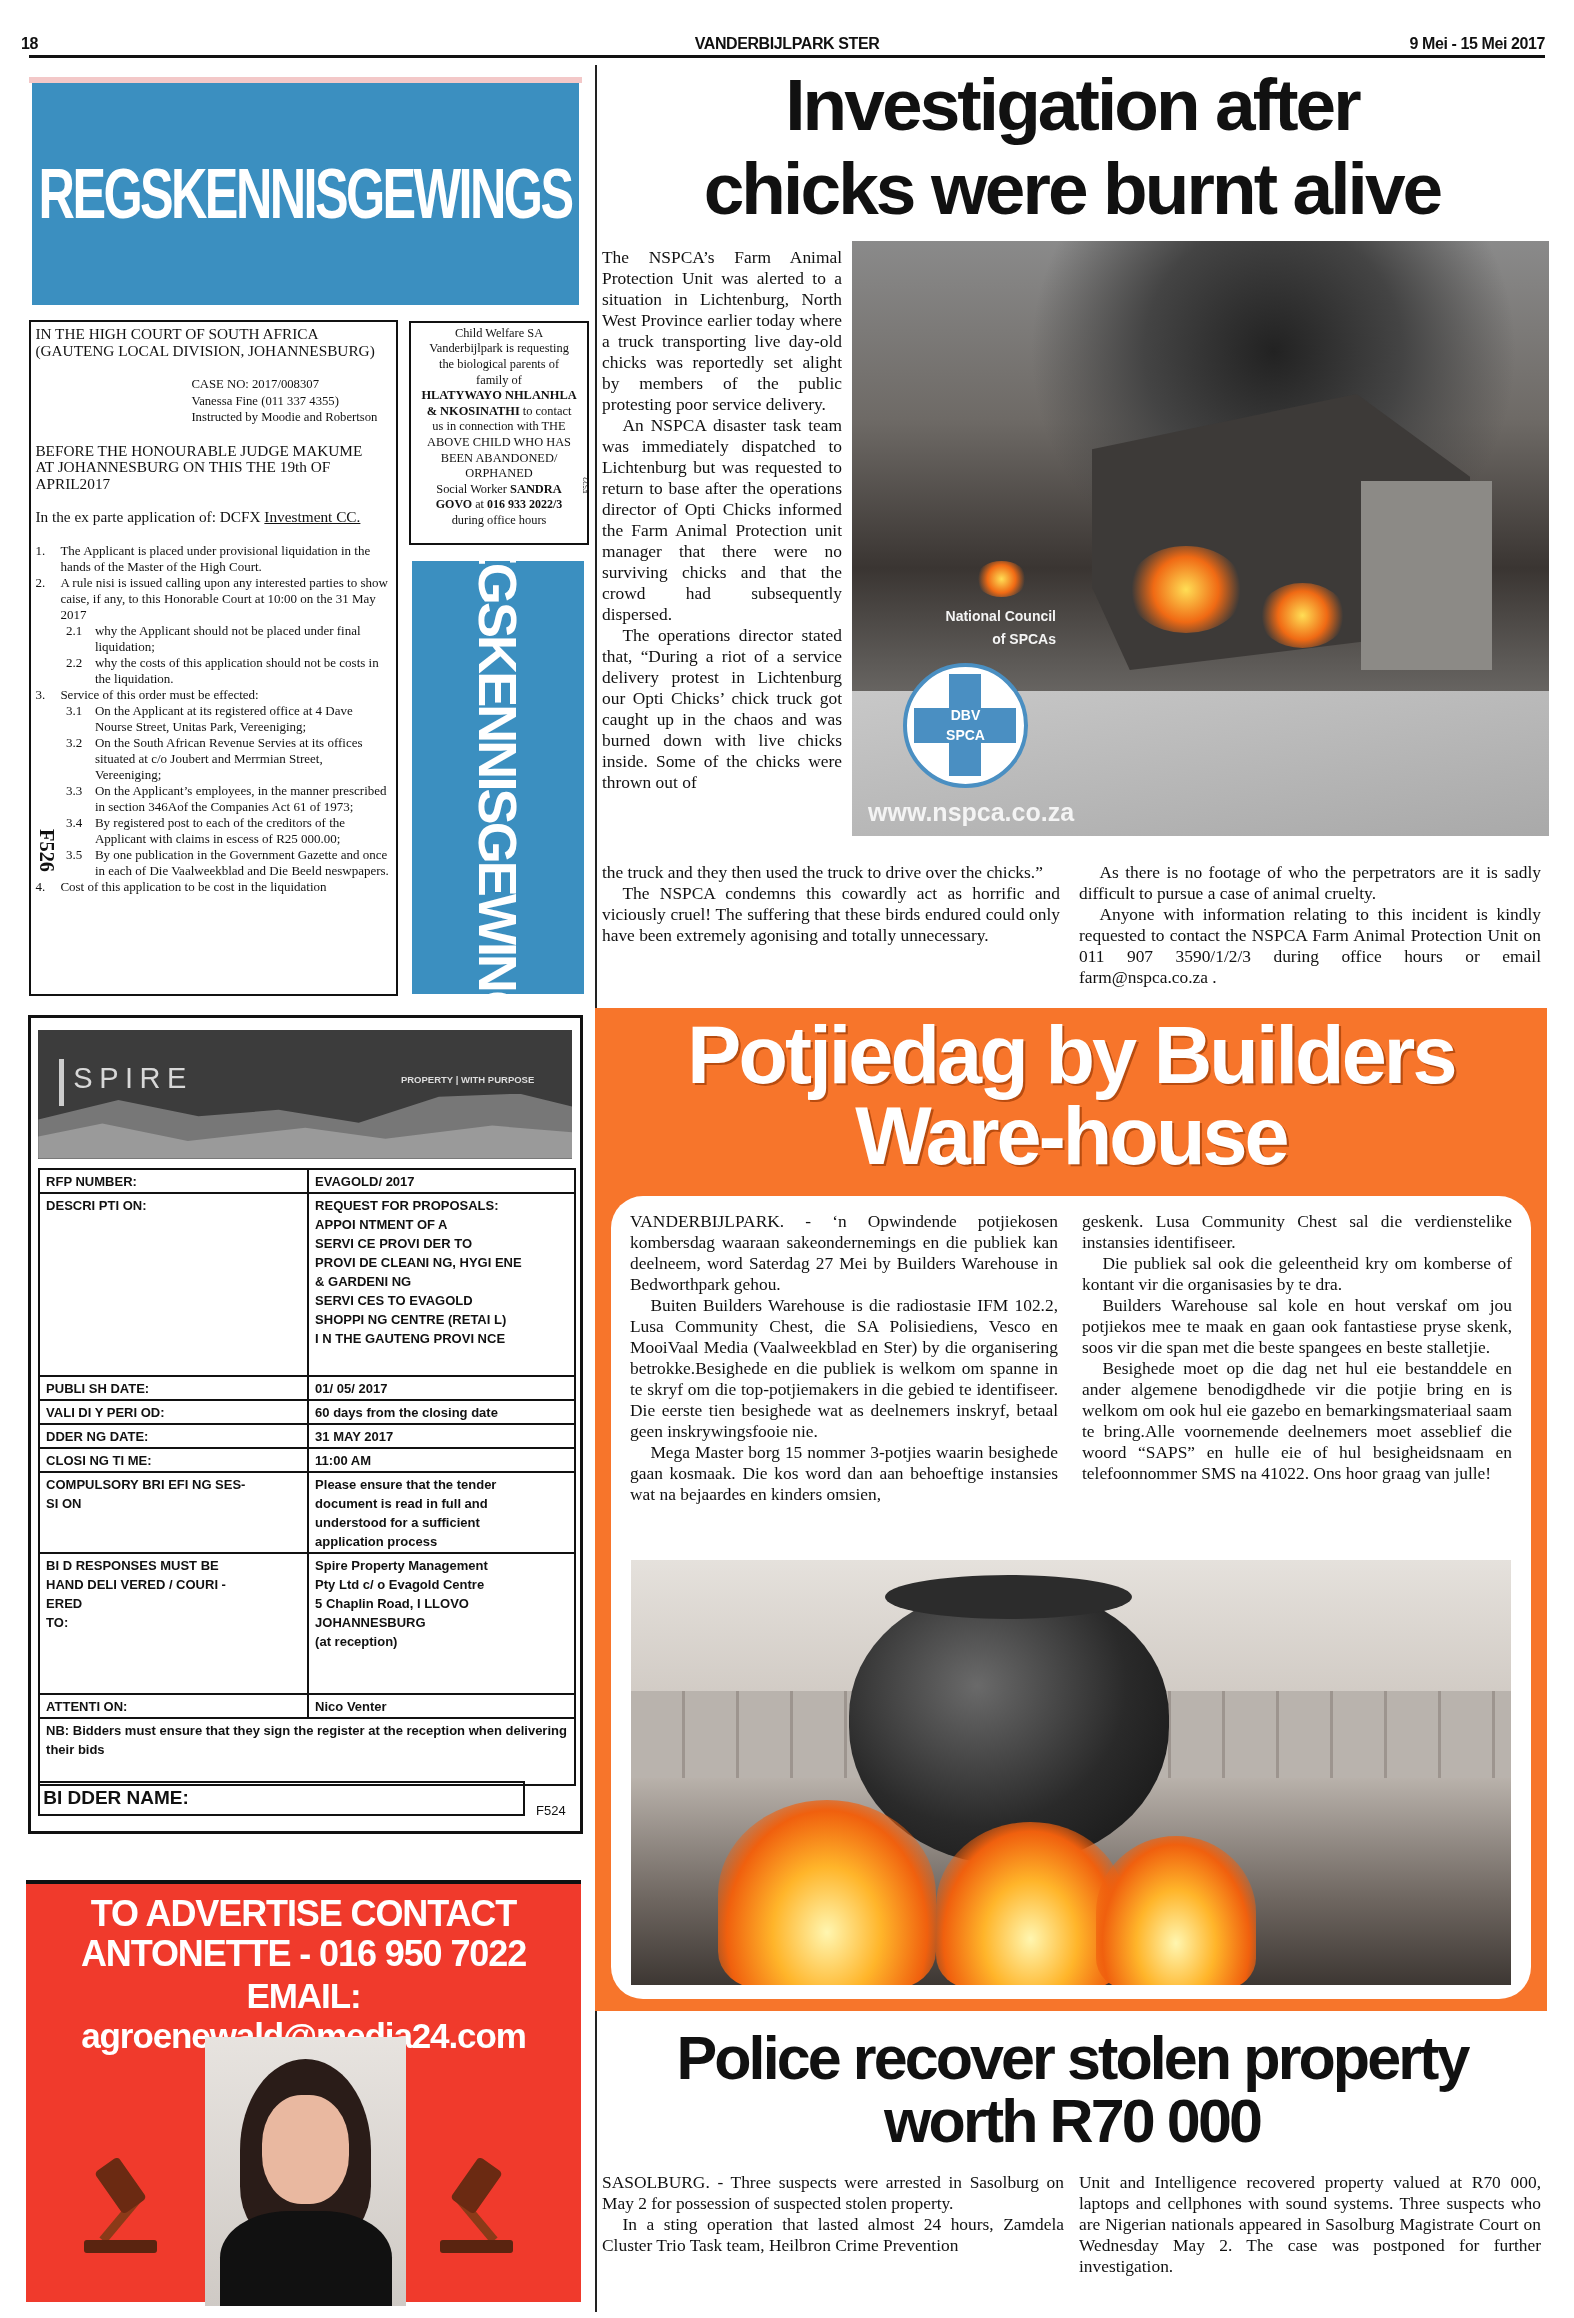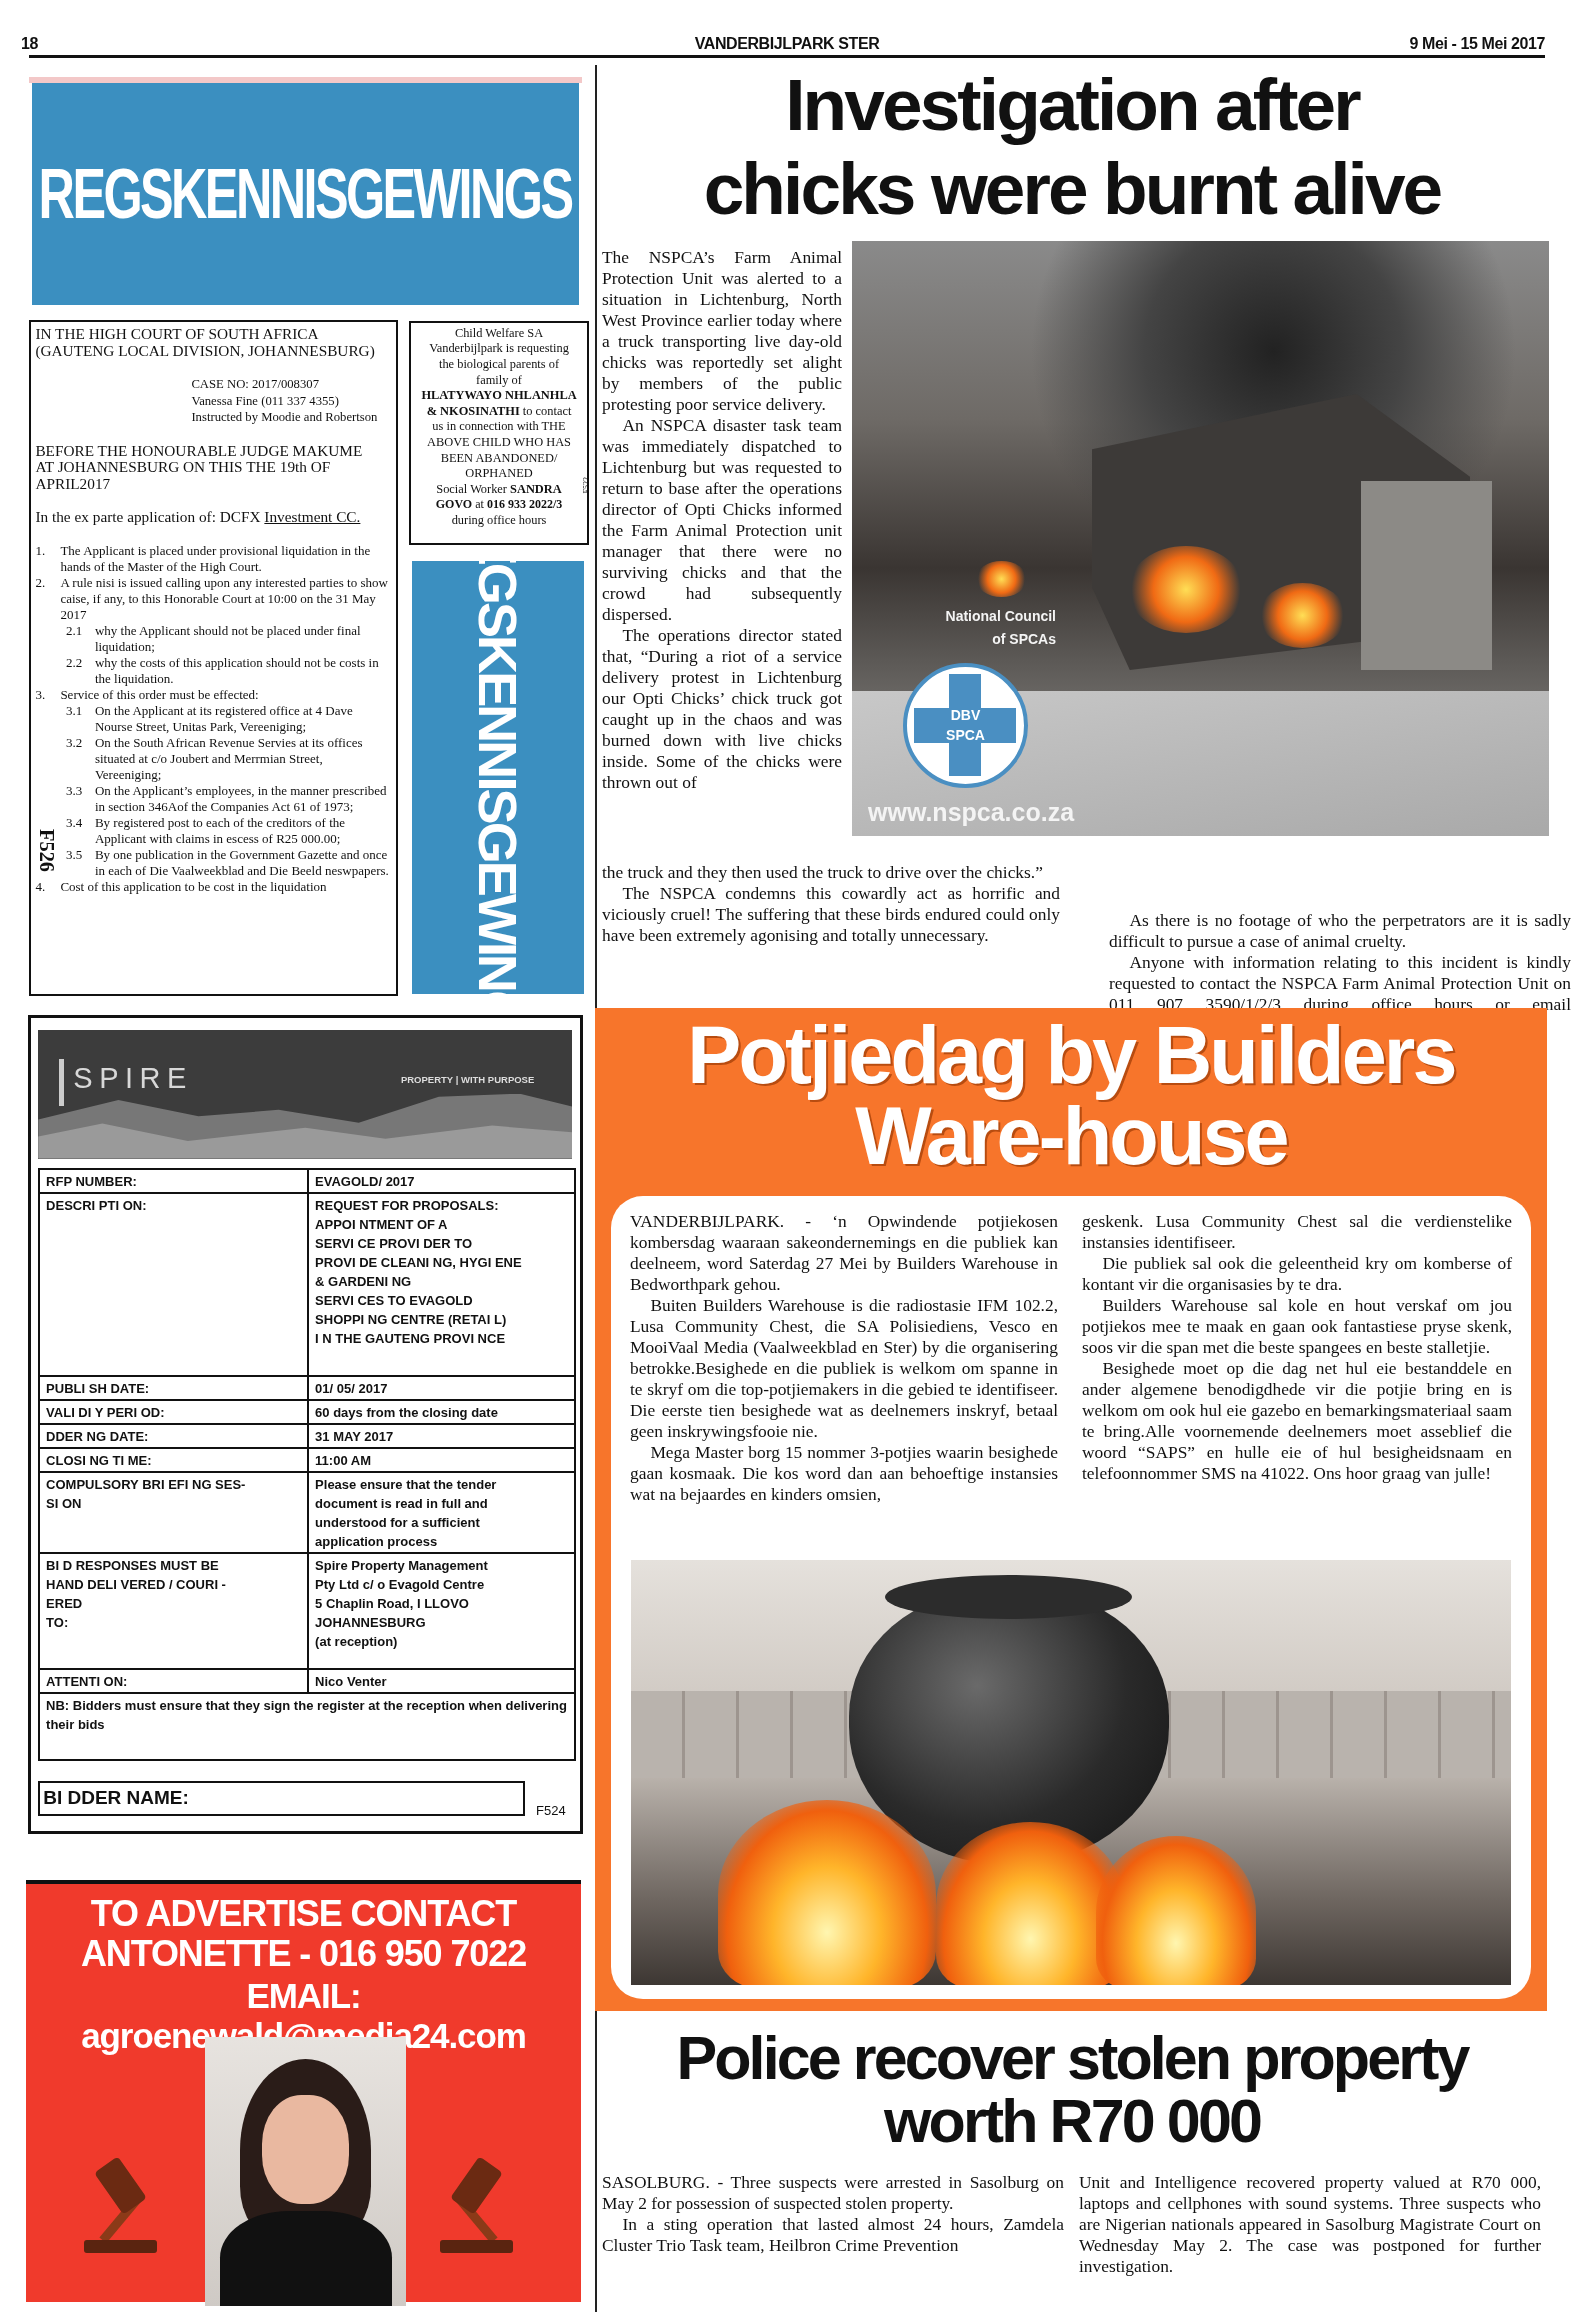--- a/index.html
+++ b/index.html
@@ -245,21 +245,21 @@
           <td>11:00 AM</td>
         </tr>
     <tr>
           <td class="k" style="white-space:pre-line;">COMPULSORY BRI EFI NG SES-
 SI ON</td>
           <td style="white-space:pre-line;">Please ensure that the tender
 document is read in full and
 understood for a sufficient
 application process</td>
         </tr>
-    <tr style="height:116px;">
+    <tr style="height:141px;">
           <td class="k" style="white-space:pre-line;">BI D RESPONSES MUST BE
 HAND DELI VERED /  COURI -
 ERED
 TO:</td>
           <td style="white-space:pre-line;">Spire Property Management
 Pty Ltd c/ o Evagold Centre
 5 Chaplin Road, I LLOVO
 JOHANNESBURG
 (at reception)</td>
         </tr>
@@ -304,21 +304,21 @@
 
 <div class="abs col" style="left:602px;top:247px;width:240px;">
   <p>The NSPCA’s Farm Animal Protection Unit was alerted to a situation in Lichtenburg, North West Province earlier today where a truck transporting live day-old chicks was reportedly set alight by members of the public protesting poor service delivery.</p>
   <p class="ind">An NSPCA disaster task team was immediately dispatched to Lichtenburg but was requested to return to base after the operations director of Opti Chicks informed the Farm Animal Protection unit manager that there were no surviving chicks and that the crowd had subsequently dispersed.</p>
   <p class="ind">The operations director stated that, “During a riot of a service delivery protest in Lichtenburg our Opti Chicks’ chick truck got caught up in the chaos and was burned down with live chicks inside. Some of the chicks were thrown out of</p>
 </div>
 <div class="abs col" style="left:602px;top:862px;width:458px;">
   <p>the truck and they then used the truck to drive over the chicks.”</p>
   <p class="ind">The NSPCA condemns this cowardly act as horrific and viciously cruel! The suffering that these birds endured could only have been extremely agonising and totally unnecessary.</p>
 </div>
-<div class="abs col" style="left:1079px;top:910px;width:462px;margin-left:30px;">
+<div class="abs col" style="left:1079px;top:862px;width:462px;">
   <p class="ind">As there is no footage of who the perpetrators are it is sadly difficult to pursue a case of animal cruelty.</p>
   <p class="ind">Anyone with information relating to this incident is kindly requested to contact the NSPCA Farm Animal Protection Unit on 011 907 3590/1/2/3 during office hours or email farm@nspca.co.za .</p>
 </div>
 
 <div class="abs fire-photo">
   <div class="smoke"></div>
   <div class="road"></div>
   <div class="truck"></div>
   <div class="cab"></div>
   <div class="flame" style="left:276px;top:305px;width:116px;height:87px;"></div>

